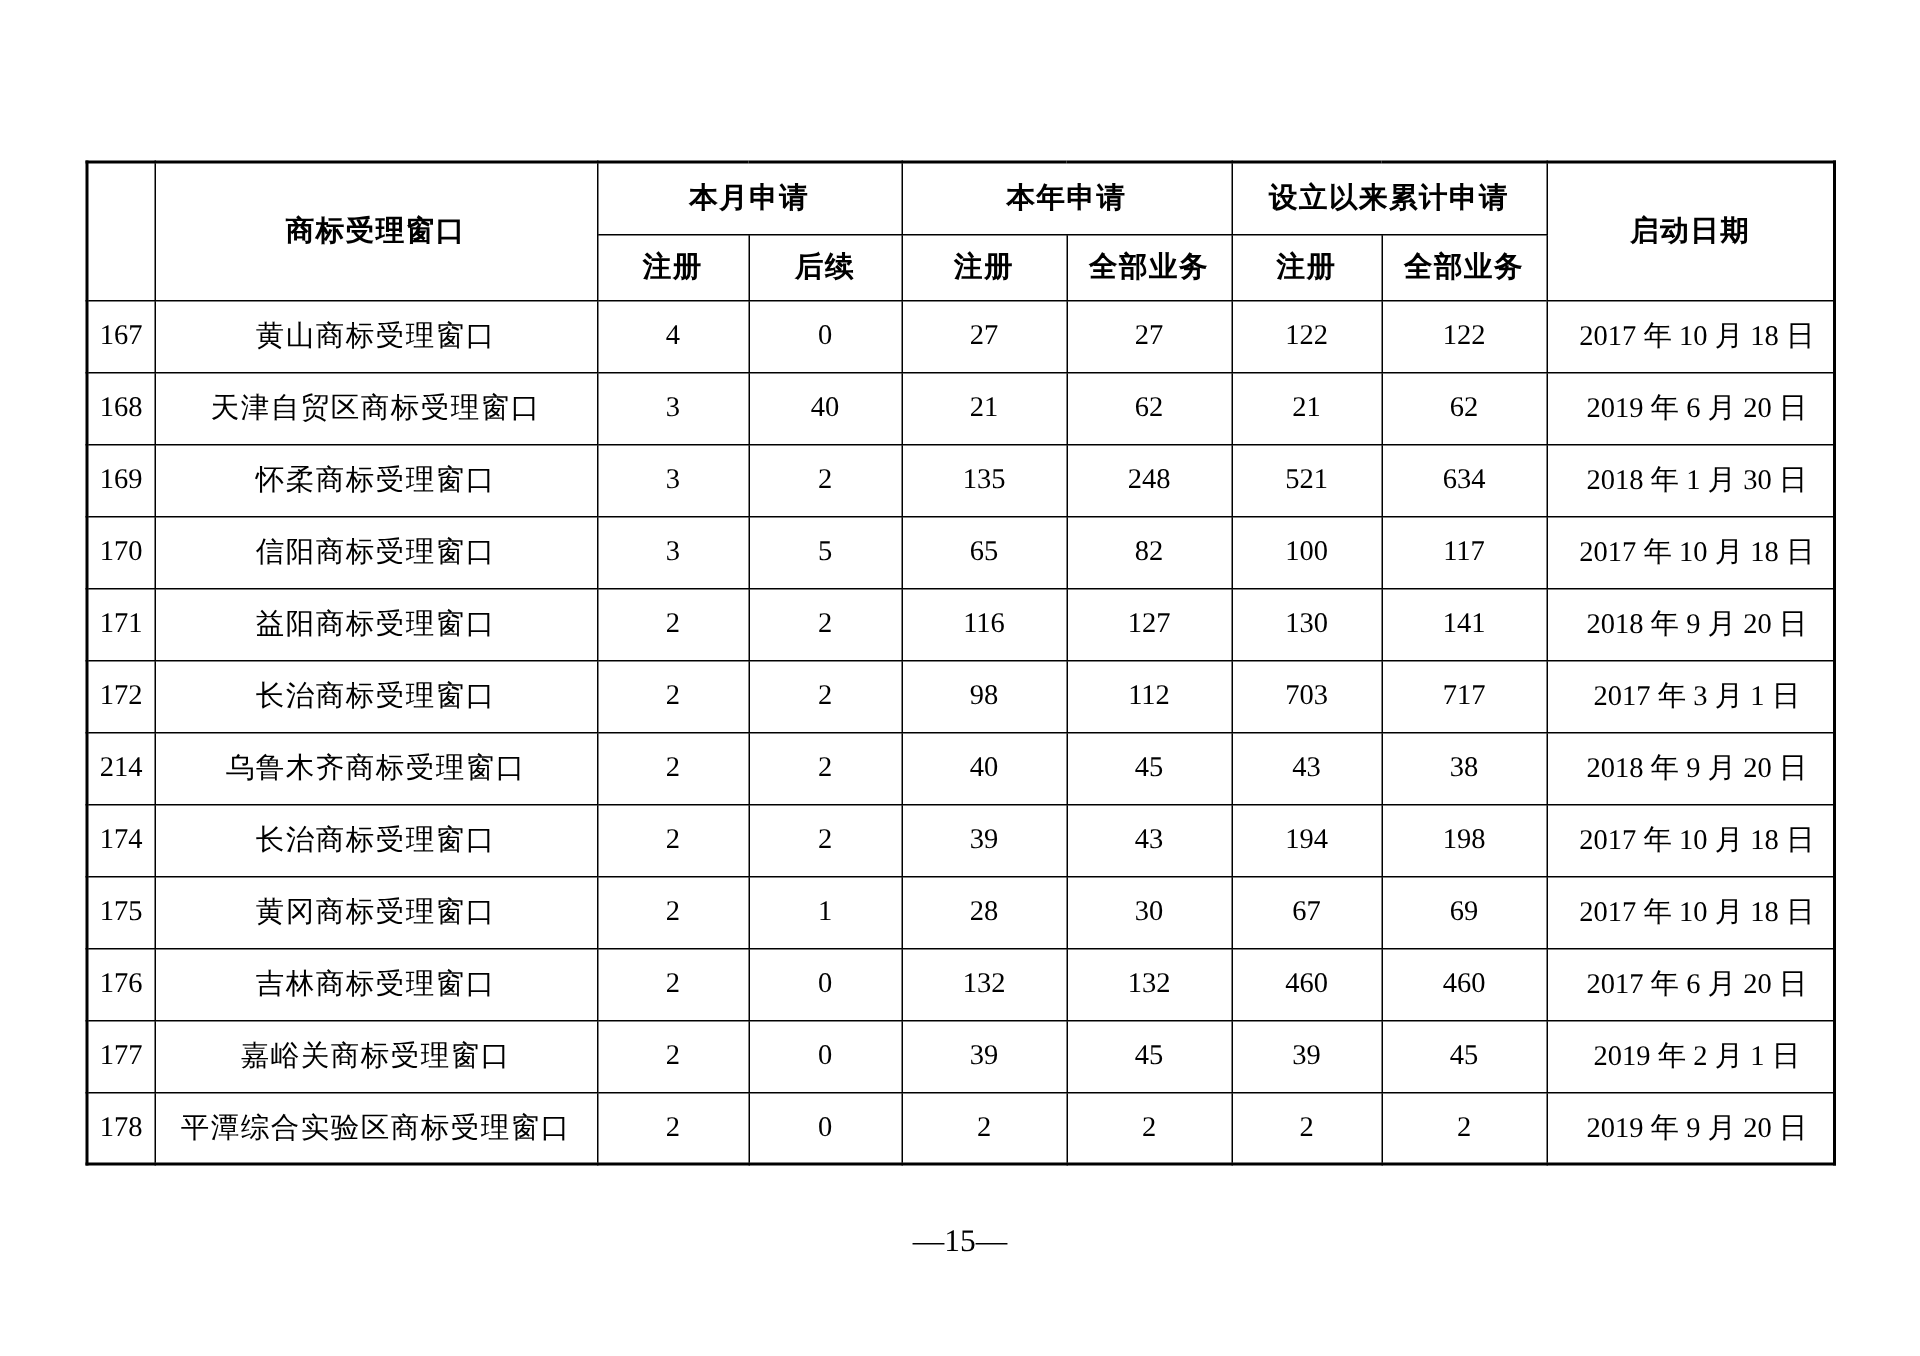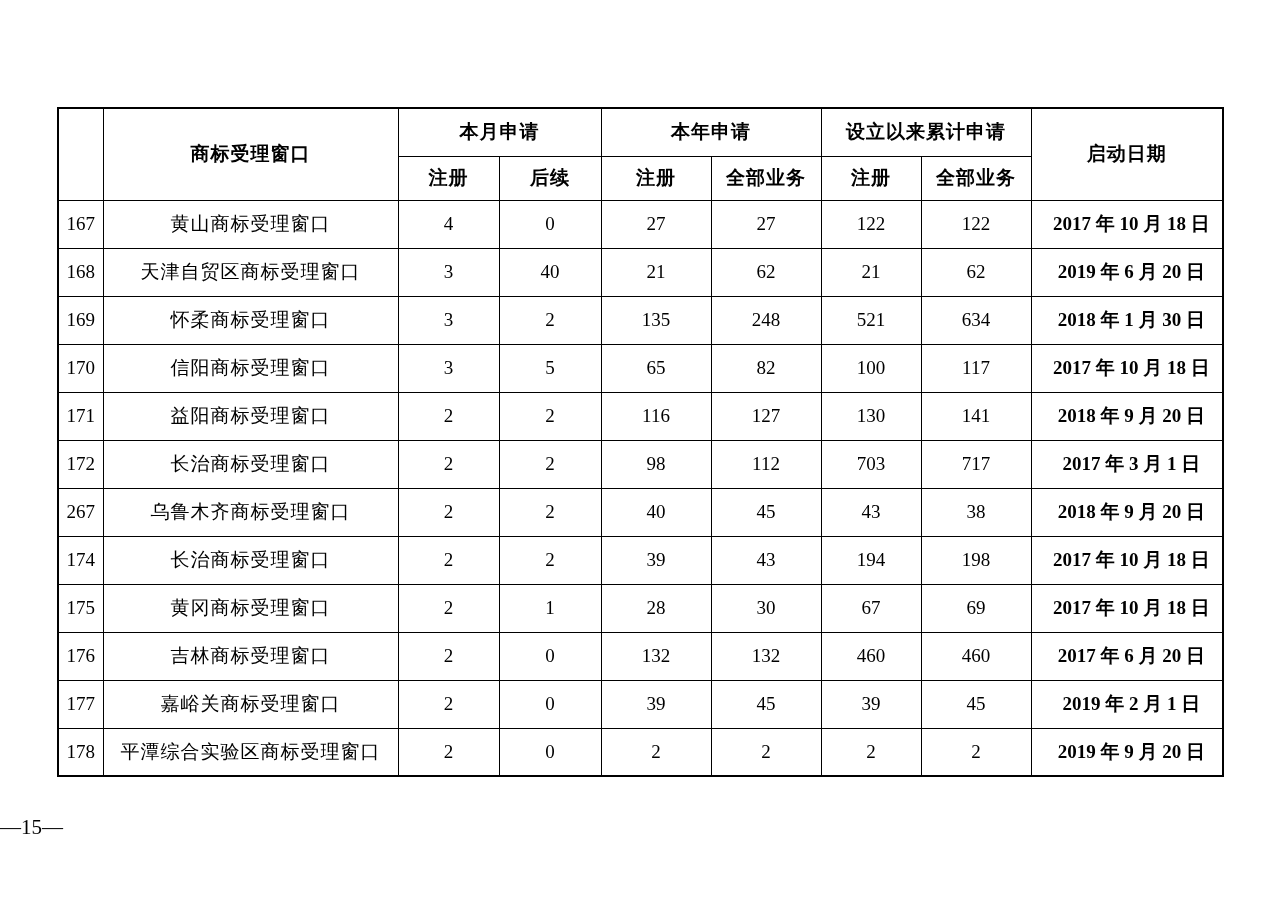--- a/index.html
+++ b/index.html
@@ -64,27 +64,27 @@
   td[data-name="row-index"] {
     font-size: 16px;
   }
   td[data-name="window-name"] {
     text-align: left;
     letter-spacing: 1px;
   }
   td[data-name="start-date"] {
     text-align: left;
     padding-left: 9px;
-    font-weight: bold;
   }
   .footer-pageno {
     position: absolute;
     left: 0;
     top: 815px;
     width: 1280px;
+    text-align: center;
     font-family: "Liberation Serif", serif;
     font-size: 21px;
     color: #000000;
   }
 </style>
 </head>
 <body>
 
 <div class="page" data-name="document-page">
 
@@ -179,21 +179,21 @@
           <td data-name="window-name">长治商标受理窗口</td>
           <td data-name="month-register">2</td>
           <td data-name="month-followup">2</td>
           <td data-name="year-register">98</td>
           <td data-name="year-all">112</td>
           <td data-name="cumulative-register">703</td>
           <td data-name="cumulative-all">717</td>
           <td data-name="start-date">2017 年 3 月 1 日</td>
         </tr>
         <tr data-name="table-row">
-          <td data-name="row-index">267</td>
+          <td data-name="row-index">214</td>
           <td data-name="window-name">乌鲁木齐商标受理窗口</td>
           <td data-name="month-register">2</td>
           <td data-name="month-followup">2</td>
           <td data-name="year-register">40</td>
           <td data-name="year-all">45</td>
           <td data-name="cumulative-register">43</td>
           <td data-name="cumulative-all">38</td>
           <td data-name="start-date">2018 年 9 月 20 日</td>
         </tr>
         <tr data-name="table-row">

